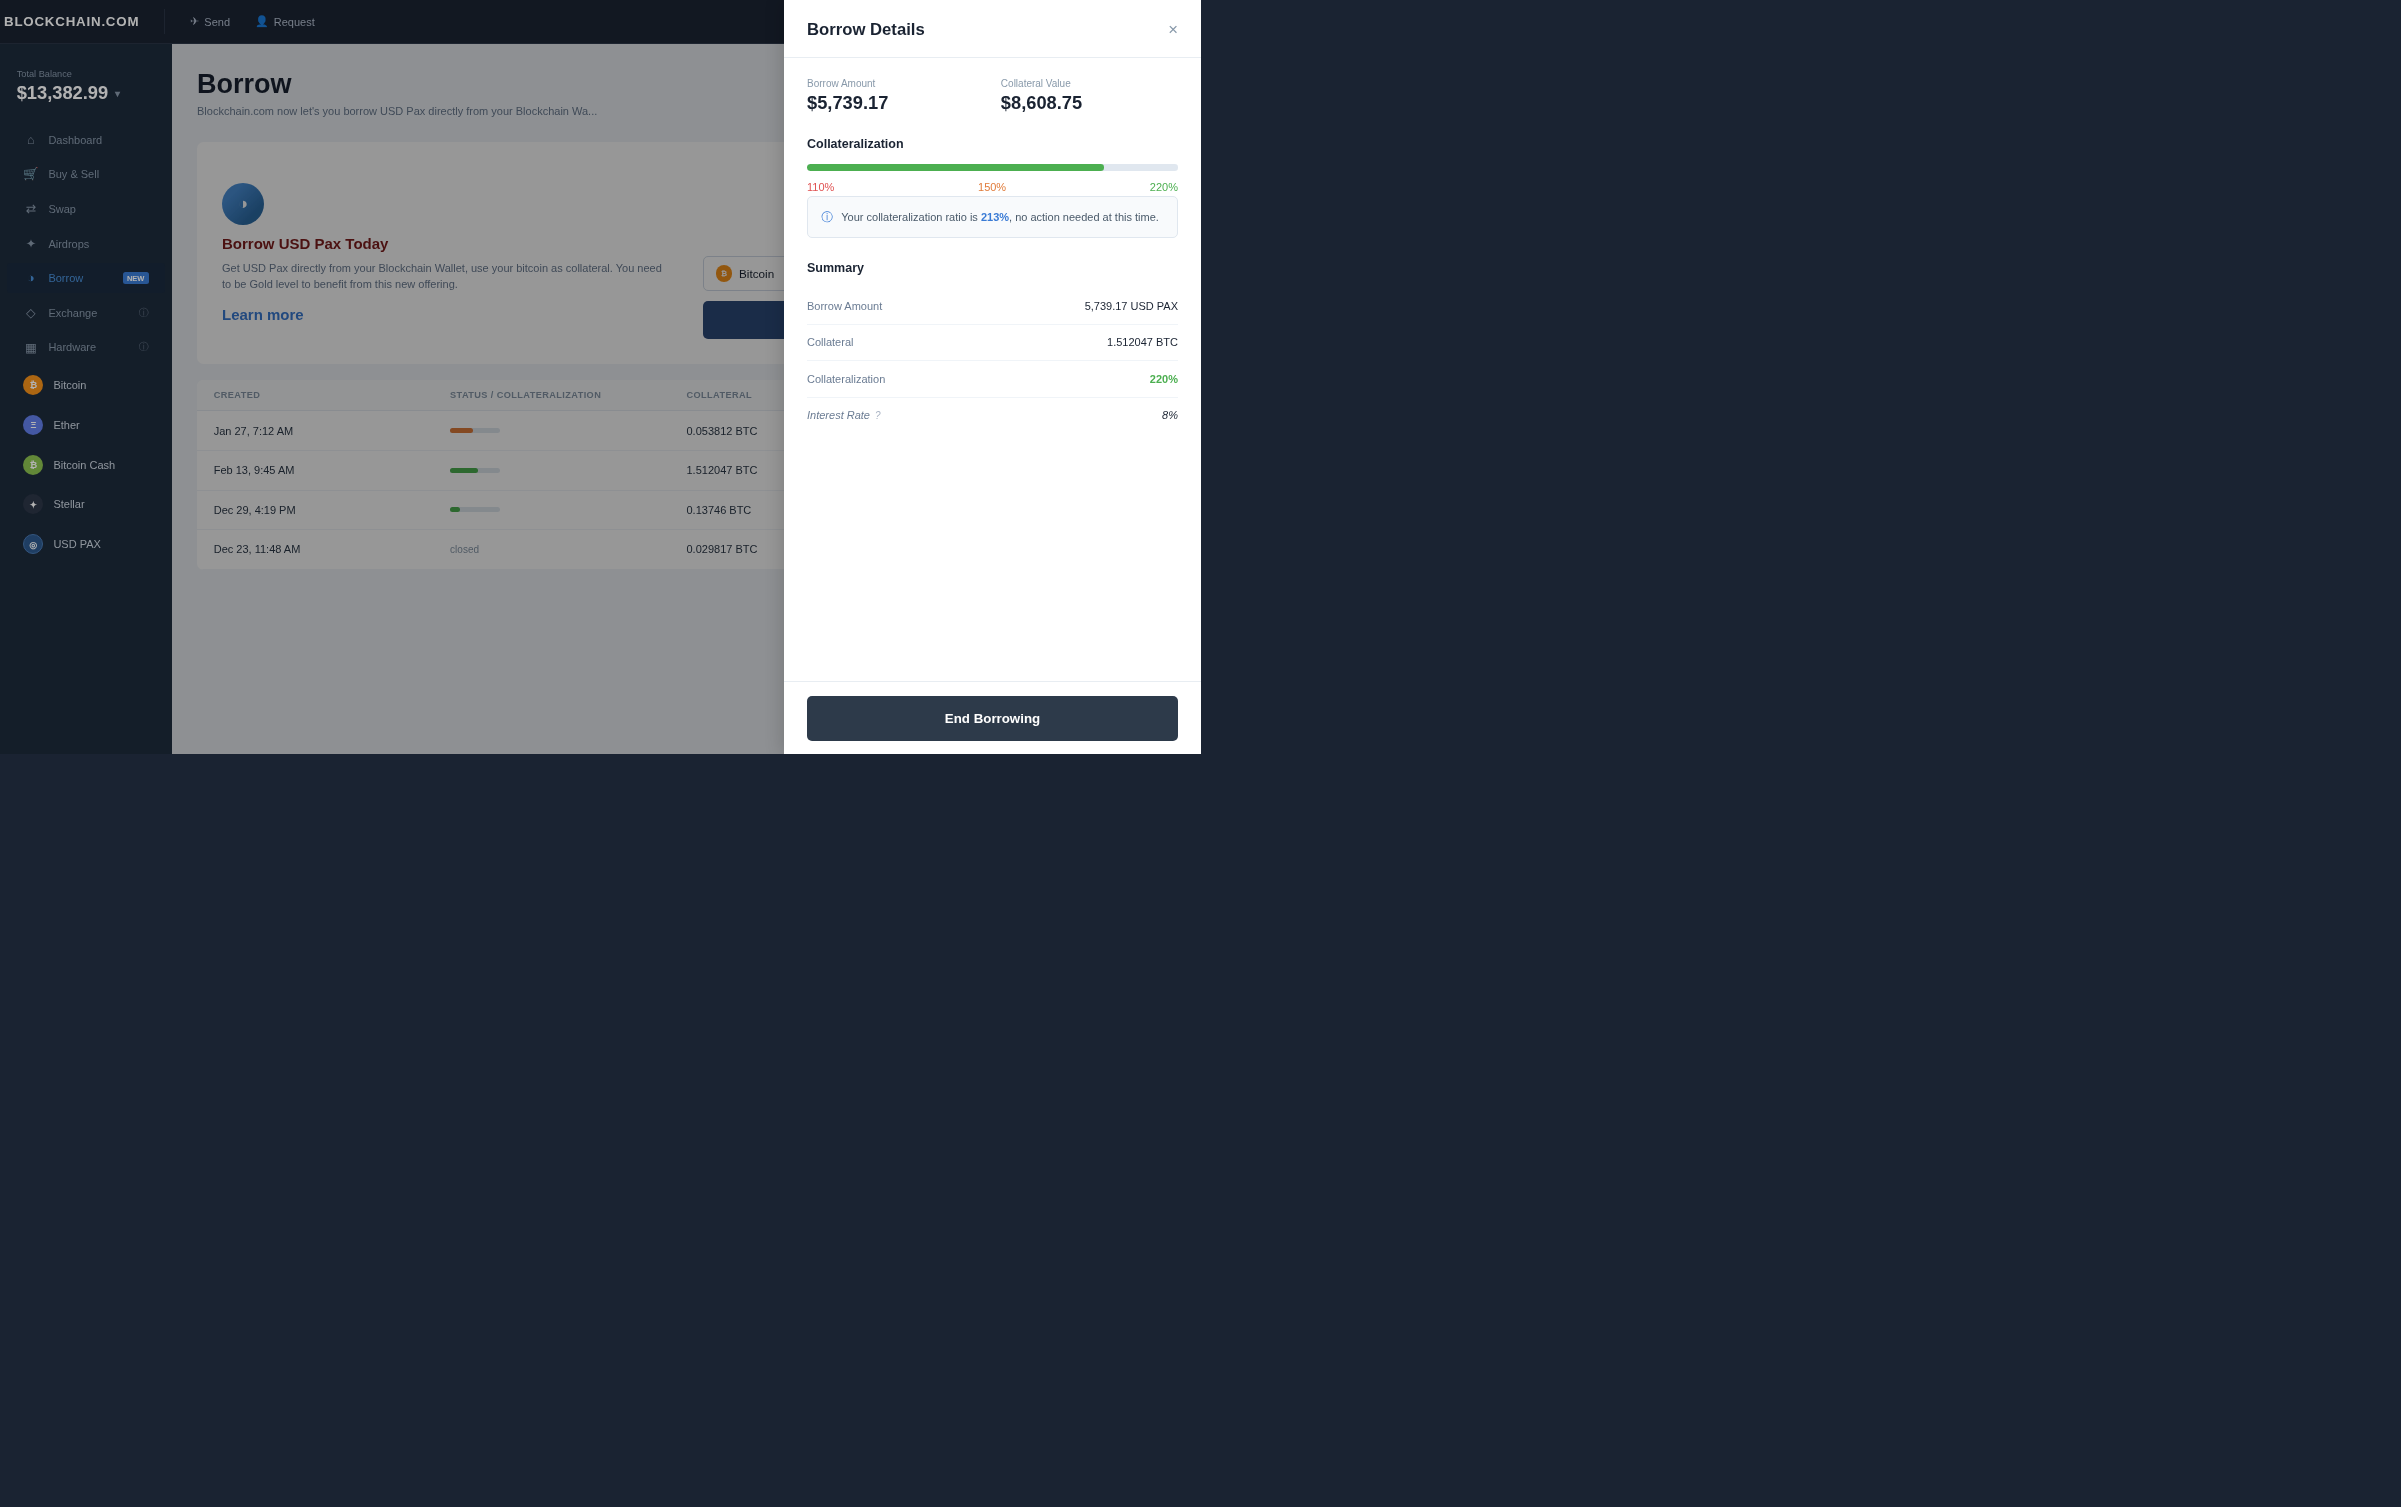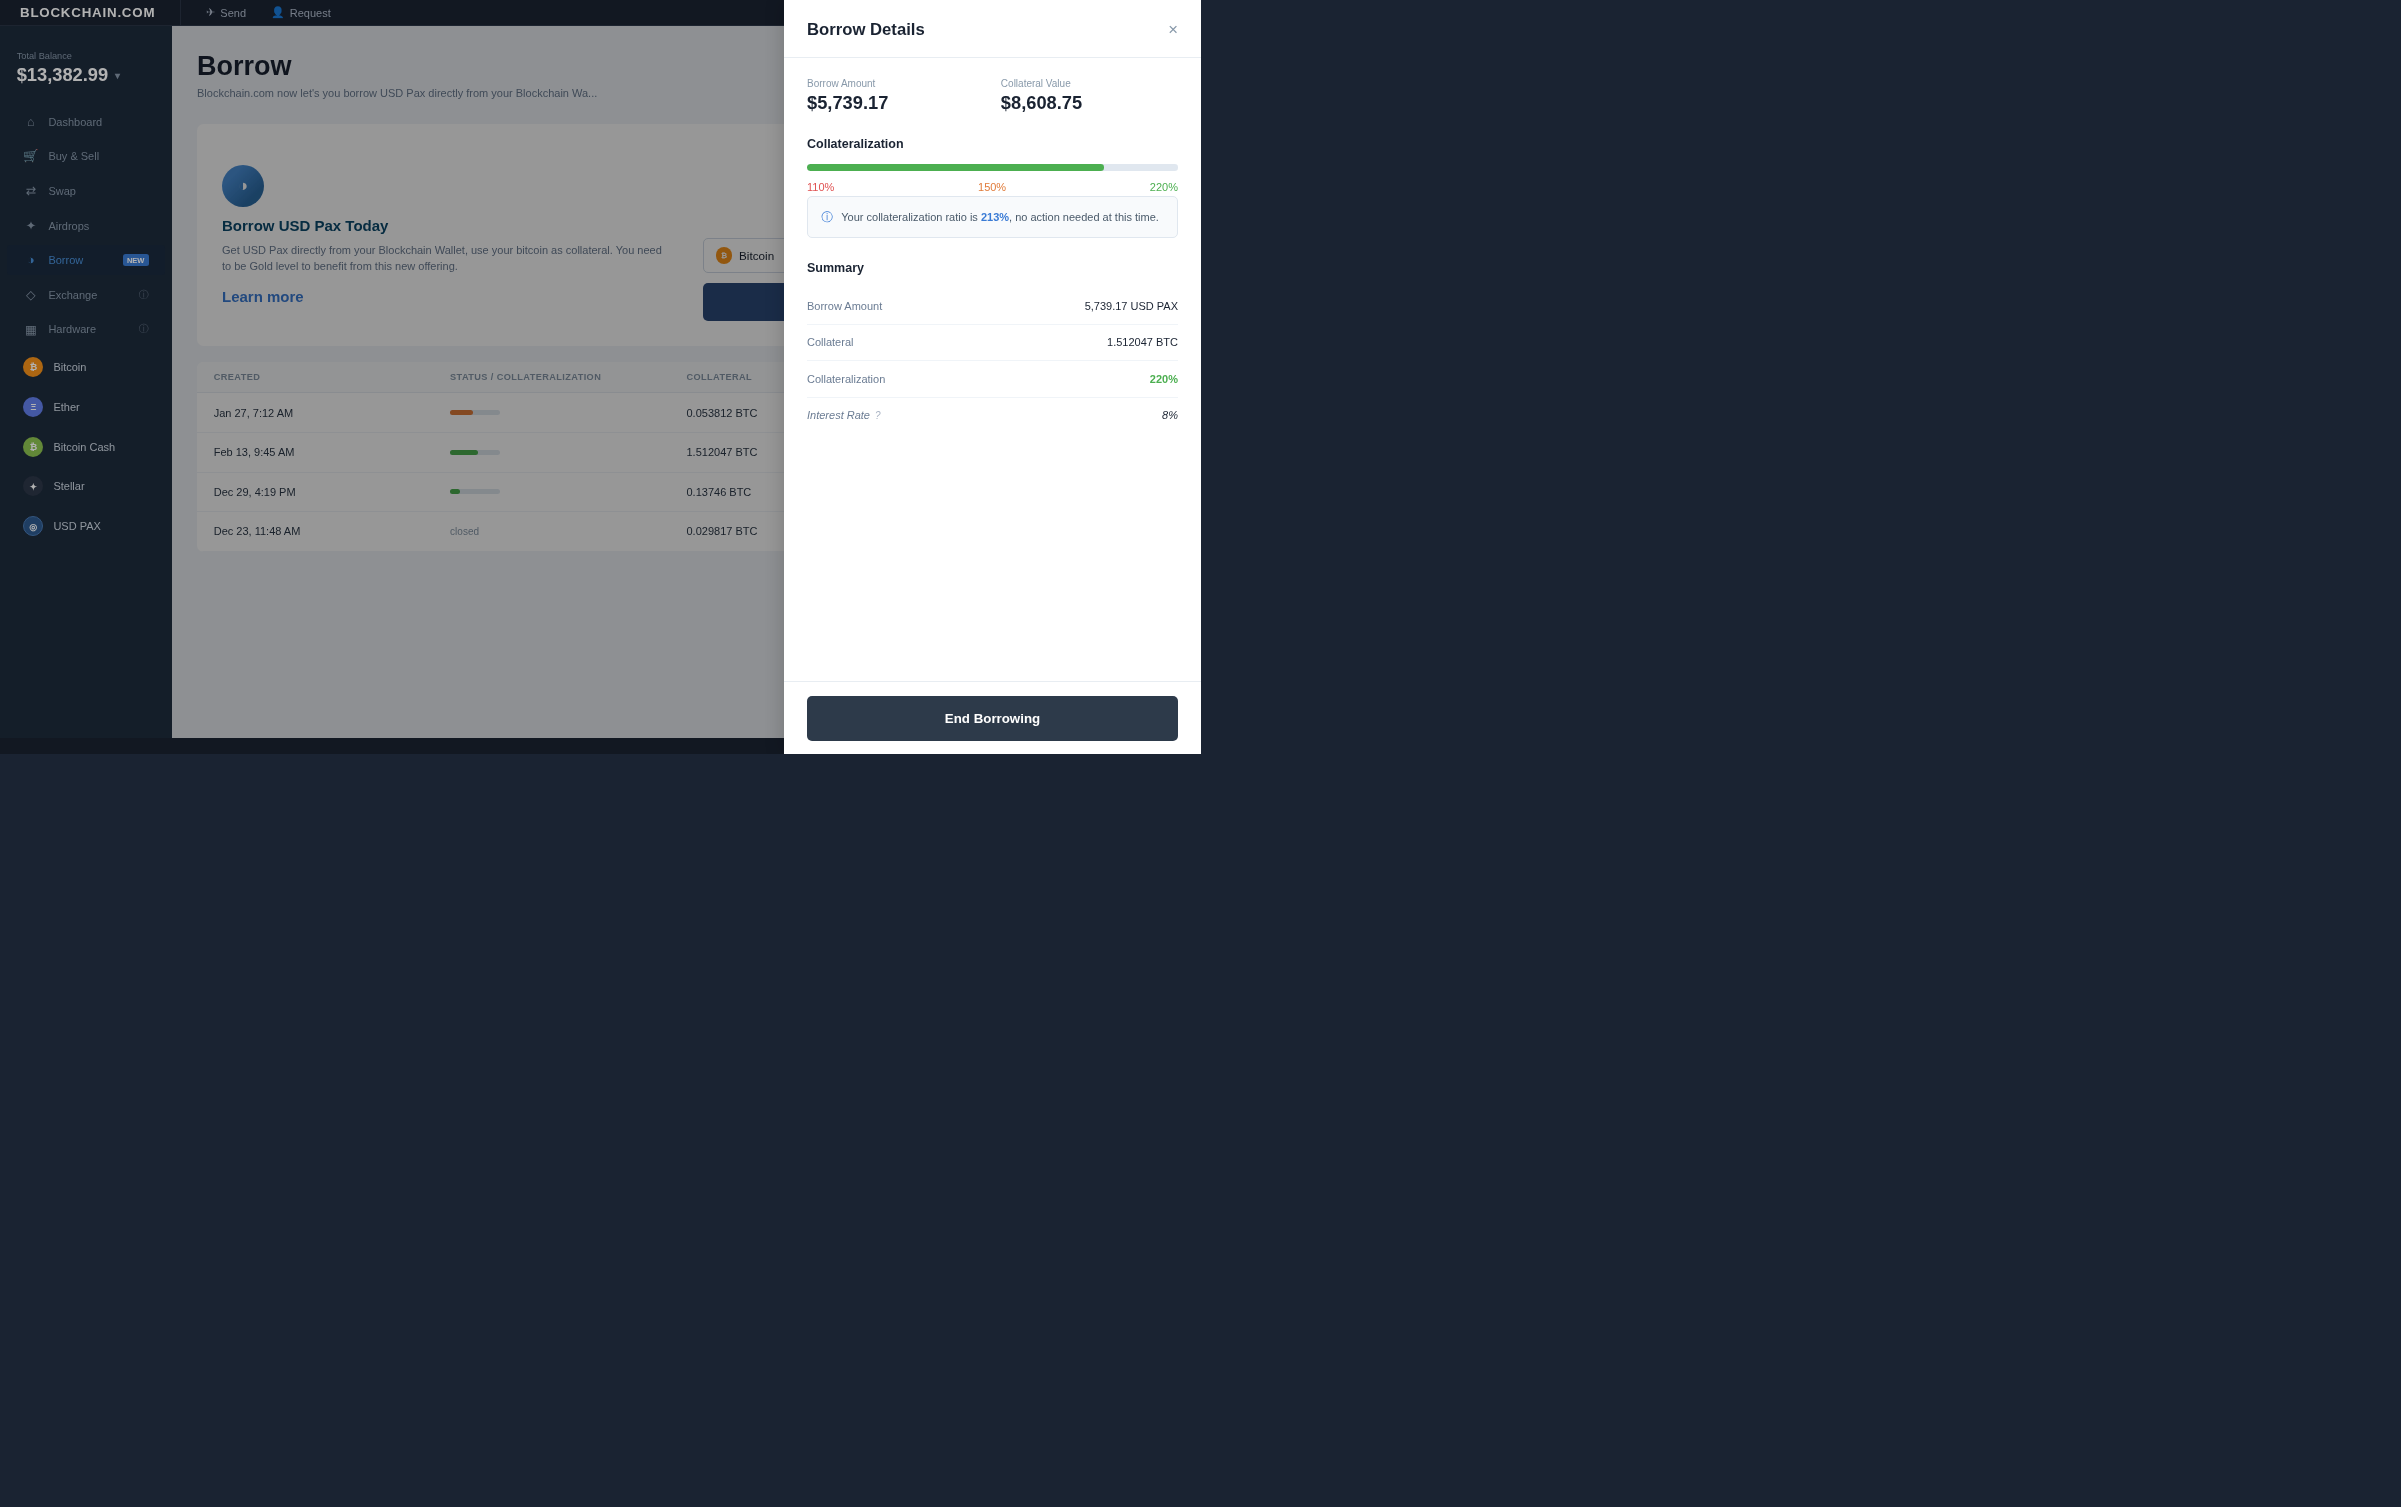--- a/index.html
+++ b/index.html
@@ -1,24 +1,24 @@
 <!DOCTYPE html>
 <html style="font-size:13.3px"><head>
   <meta charset="utf-8">
   <style>
     * { box-sizing: border-box; margin: 0; padding: 0; }
     body { font-family: -apple-system, BlinkMacSystemFont, 'Segoe UI', sans-serif; background: #1a2332; width: 1201px; height: 754px; overflow: hidden; position: relative; }
 
     
     .topnav {
       background: #1a2332;
-      height: 26px;
-      display: flex;
-      align-items: center;
-      padding: 0 20px;
+      height: 44px;
+      display: flex;
+      align-items: center;
+      padding: 0 4px;
       gap: 25px;
       border-bottom: 0.8px solid #2a3445;
     }
     .topnav-logo {
       color: white;
       font-weight: 800;
       font-size: 13.3px;
       letter-spacing: 0.8px;
     }
     .topnav-divider { width: 0.8px; height: 25px; background: #2a3445; }
@@ -145,21 +145,21 @@
       height: 42px;
       background: linear-gradient(135deg, #4a90d9 25%, #2d6da8 75%);
       border-radius: 50%;
       display: flex;
       align-items: center;
       justify-content: center;
       font-size: 16.7px;
       color: white;
       margin-bottom: 10px;
     }
-    .borrow-card-title { font-size: 15px; font-weight: 700; color: #0c4a6e; margin-bottom: 8.3px; }
+    .borrow-card-title { font-size: 15px; font-weight: 700; color: #7f1d1d; margin-bottom: 8.3px; }
     .borrow-card-desc { font-size: 11px; color: #6b7c93; line-height: 1.5; margin-bottom: 13.3px; }
     .learn-more-link { color: #3a7bd5; font-size: 15px; font-weight: 600; cursor: pointer; text-decoration: none; }
 
     .borrow-card-right { flex: 1; text-align: center; }
     .borrow-up-to-label { font-size: 11px; color: #6b7c93; margin-bottom: 5px; display: flex; align-items: center; gap: 3.3px; justify-content: center; }
     .borrow-amount { font-size: 32px; font-weight: 700; color: #1a2332; margin-bottom: 13.3px; }
     .collateral-label { font-size: 11px; color: #6b7c93; margin-bottom: 6.7px; }
     .collateral-select {
       display: flex;
       align-items: center;

